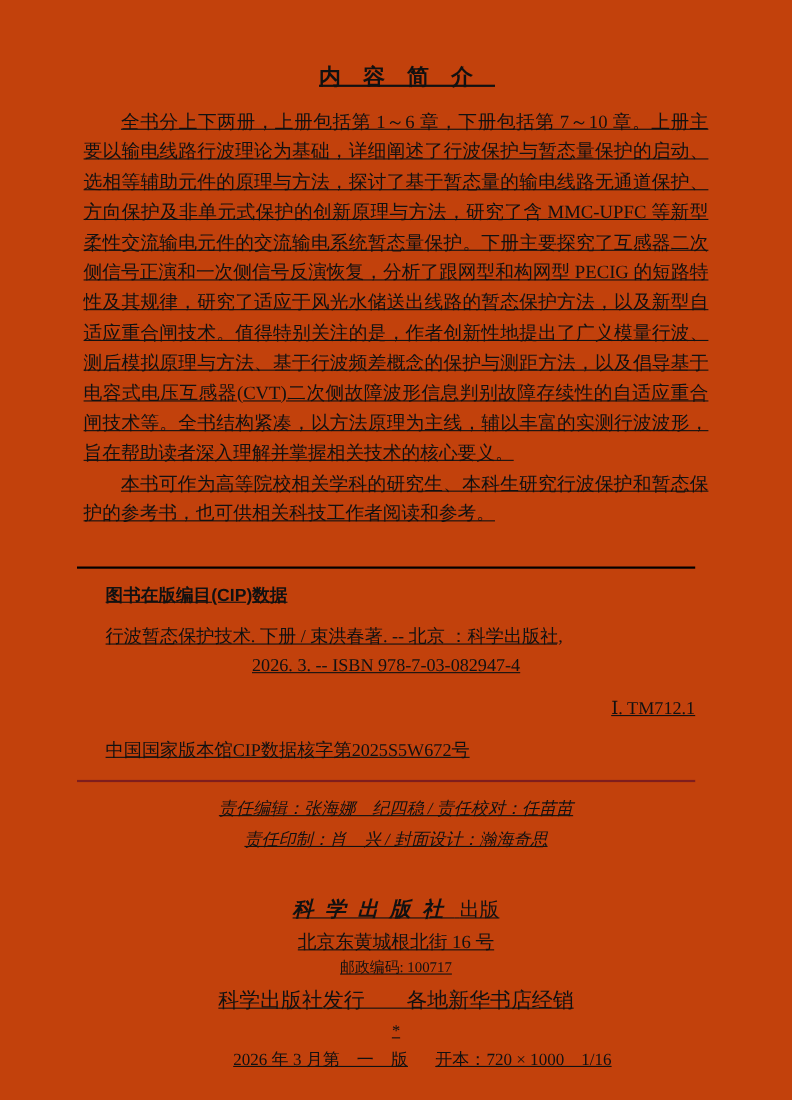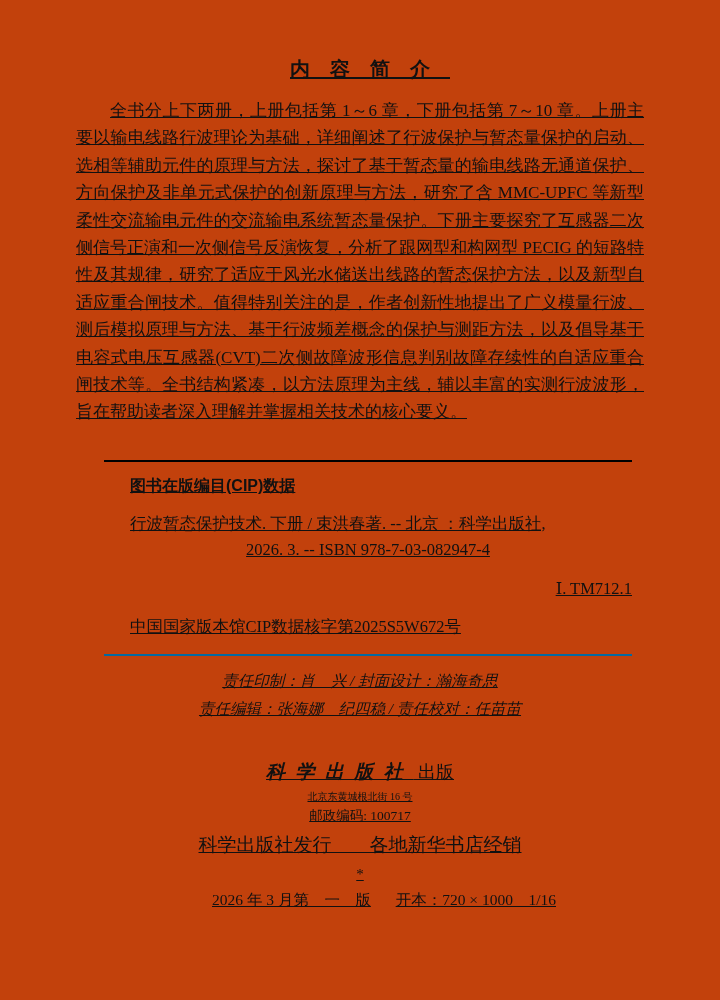--- a/index.html
+++ b/index.html
@@ -35,23 +35,23 @@
     line-height: 27.4px;
     text-align: justify;
   }
   .abstract p {
     margin: 0;
     text-indent: 2em;
   }
 
   
   .cip-block {
-    margin: 34px 88px 0 104px;
+    margin: 34px 88px 0 70px;
     border-top: 2px solid #000;
-    border-bottom: 2px solid #0369a1;
+    border-bottom: 2px solid #7f1d1d;
     padding: 6px 0 16px 0;
     font-size: 16.5px;
   }
   .cip-heading {
     margin: 8px 0 0 26px;
     font-family: "Liberation Sans", "DejaVu Sans", sans-serif;
     font-weight: bold;
     font-size: 16px;
   }
   .cip-line-1 { margin: 16px 0 0 26px; }
@@ -73,21 +73,21 @@
     margin-top: 36px;
     text-align: center;
   }
   .pub-name-line { font-size: 19px; }
   .pub-name {
     font-weight: bold;
     font-style: italic;
     letter-spacing: 0.55em;
   }
   .pub-suffix { font-size: 18px; }
-  .pub-address  { margin-top: 5px; font-size: 10px; }
+  .pub-address  { margin-top: 5px; font-size: 17px; }
   .pub-postcode { margin-top: 3px; font-size: 13.5px; }
   .pub-website  { margin-top: 3px; font-size: 13.5px; }
   .pub-printer  { margin-top: 10px; font-size: 15.5px; }
   .pub-dist     { margin-top: 7px;  font-size: 19px; }
   .star-divider { margin-top: 8px;  font-size: 15px; }
 
   
   .press-rows {
     margin: 6px 0 0 212px;
     text-align: left;
@@ -99,33 +99,34 @@
 </head>
 <body>
 
 <div class="page">
 
   <div class="abstract-title">
     <span>内容简介</span>
   </div>
   <div class="abstract">
     <p>全书分上下两册，上册包括第 1～6 章，下册包括第 7～10 章。上册主要以输电线路行波理论为基础，详细阐述了行波保护与暂态量保护的启动、选相等辅助元件的原理与方法，探讨了基于暂态量的输电线路无通道保护、方向保护及非单元式保护的创新原理与方法，研究了含 MMC-UPFC 等新型柔性交流输电元件的交流输电系统暂态量保护。下册主要探究了互感器二次侧信号正演和一次侧信号反演恢复，分析了跟网型和构网型 PECIG 的短路特性及其规律，研究了适应于风光水储送出线路的暂态保护方法，以及新型自适应重合闸技术。值得特别关注的是，作者创新性地提出了广义模量行波、测后模拟原理与方法、基于行波频差概念的保护与测距方法，以及倡导基于电容式电压互感器(CVT)二次侧故障波形信息判别故障存续性的自适应重合闸技术等。全书结构紧凑，以方法原理为主线，辅以丰富的实测行波波形，旨在帮助读者深入理解并掌握相关技术的核心要义。</p>
+    <p>本书可作为高等院校相关学科的研究生、本科生研究行波保护和暂态保护的参考书，也可供相关科技工作者阅读和参考。</p>
   </div>
 
   <div class="cip-block">
     <div class="cip-heading">图书在版编目(CIP)数据</div>
     <div class="cip-line-1">行波暂态保护技术. 下册 / 束洪春著. -- 北京 ：科学出版社,</div>
     <div class="cip-line-2">2026. 3. --  ISBN 978-7-03-082947-4</div>
     <div class="cip-line-3">Ⅰ. TM712.1</div>
     <div class="cip-line-4">中国国家版本馆CIP数据核字第2025S5W672号</div>
   </div>
 
   <div class="staff">
+    <div>责任编辑：张海娜　纪四稳 / 责任校对：任苗苗</div>
     <div>责任印制：肖　兴 / 封面设计：瀚海奇思</div>
-    <div>责任编辑：张海娜　纪四稳 / 责任校对：任苗苗</div>
   </div>
 
   <div class="pub-block">
     <div class="pub-name-line">
       <span class="pub-name">科学出版社</span>
       <span class="pub-suffix">出版</span>
     </div>
     <div class="pub-address">北京东黄城根北街 16 号</div>
     <div class="pub-postcode">邮政编码: 100717</div>
     <div class="pub-dist">科学出版社发行　　各地新华书店经销</div>

